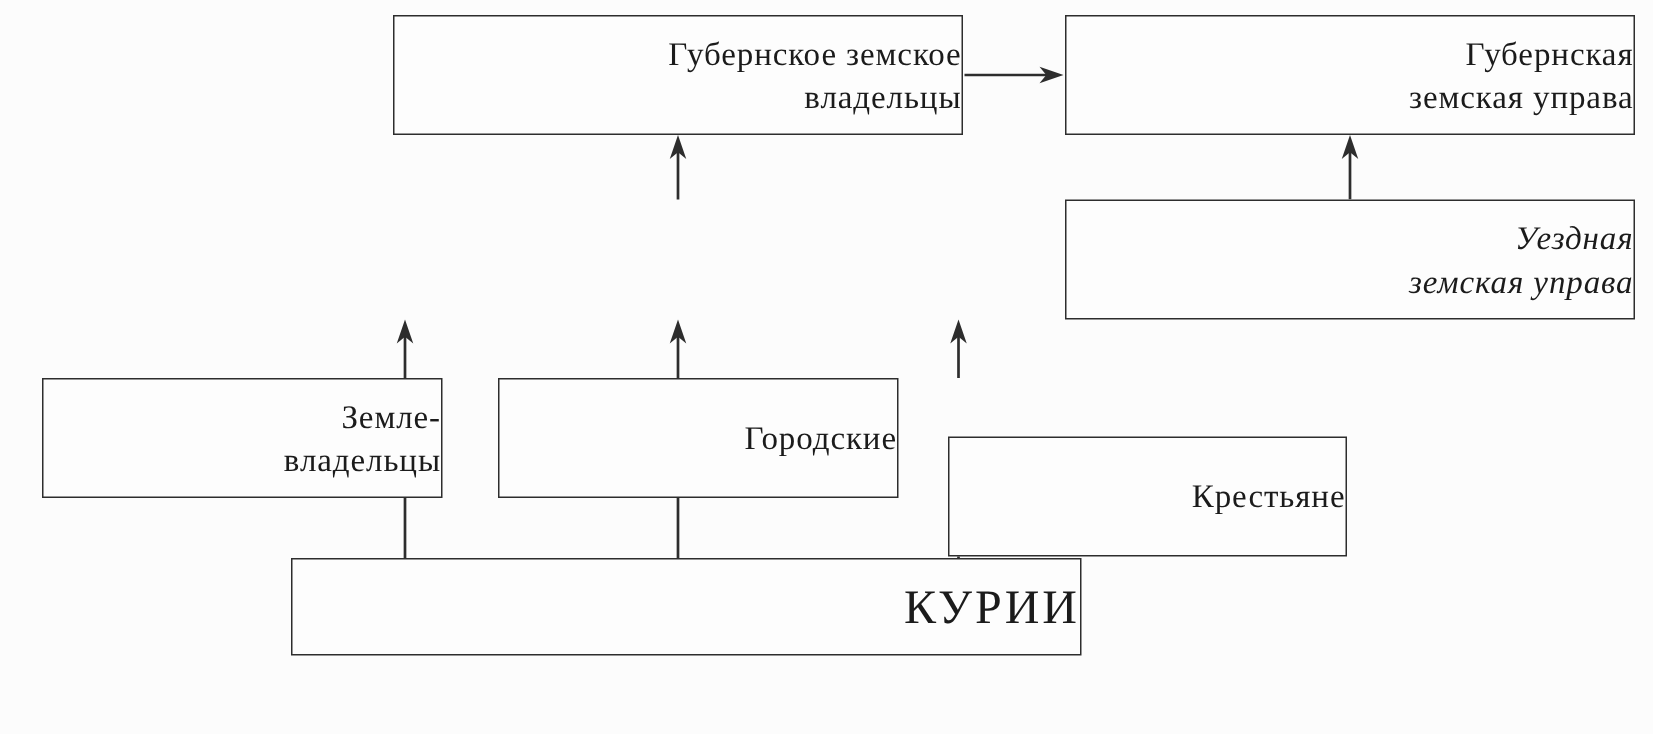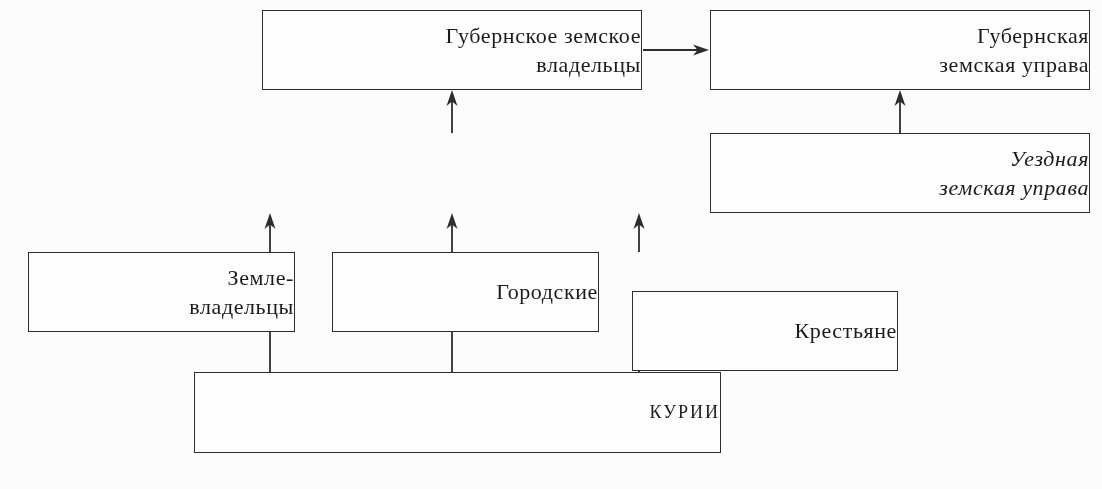--- a/index.html
+++ b/index.html
@@ -38,21 +38,21 @@
     line-height: 1.32;
     letter-spacing: 0.6px;
   }
   .n-provincial-assembly { left: 262px; top: 10px;  width: 380px; height: 80px; }
   .n-provincial-board    { left: 710px; top: 10px;  width: 380px; height: 80px; }
   .n-district-assembly   { left: 262px; top: 133px; width: 381px; height: 80px; }
   .n-district-board      { left: 710px; top: 133px; width: 380px; height: 80px; font-style: italic; }
   .n-landowners          { left: 16px;  top: 252px; width: 267px; height: 80px; margin-left: 12px; }
   .n-urban               { left: 322px; top: 252px; width: 267px; height: 80px; margin-left: 10px; }
   .n-peasants            { left: 632px; top: 252px; width: 266px; height: 80px; margin-top: 39px; }
-  .n-curiae              { left: 194px; top: 372px; width: 527px; height: 81px; font-size: 18px; letter-spacing: 2px; }
+  .n-curiae              { left: 194px; top: 372px; width: 527px; height: 65px; font-size: 32px; letter-spacing: 2px; }
   .wire { stroke: #2d2d2d; stroke-width: 1.8; fill: none; }
   .head { fill: #2d2d2d; stroke: none; }
 </style>
 </head>
 <body>
 
 <div class="canvas">
 
   <svg class="wires" viewBox="0 0 1102 489">
 

